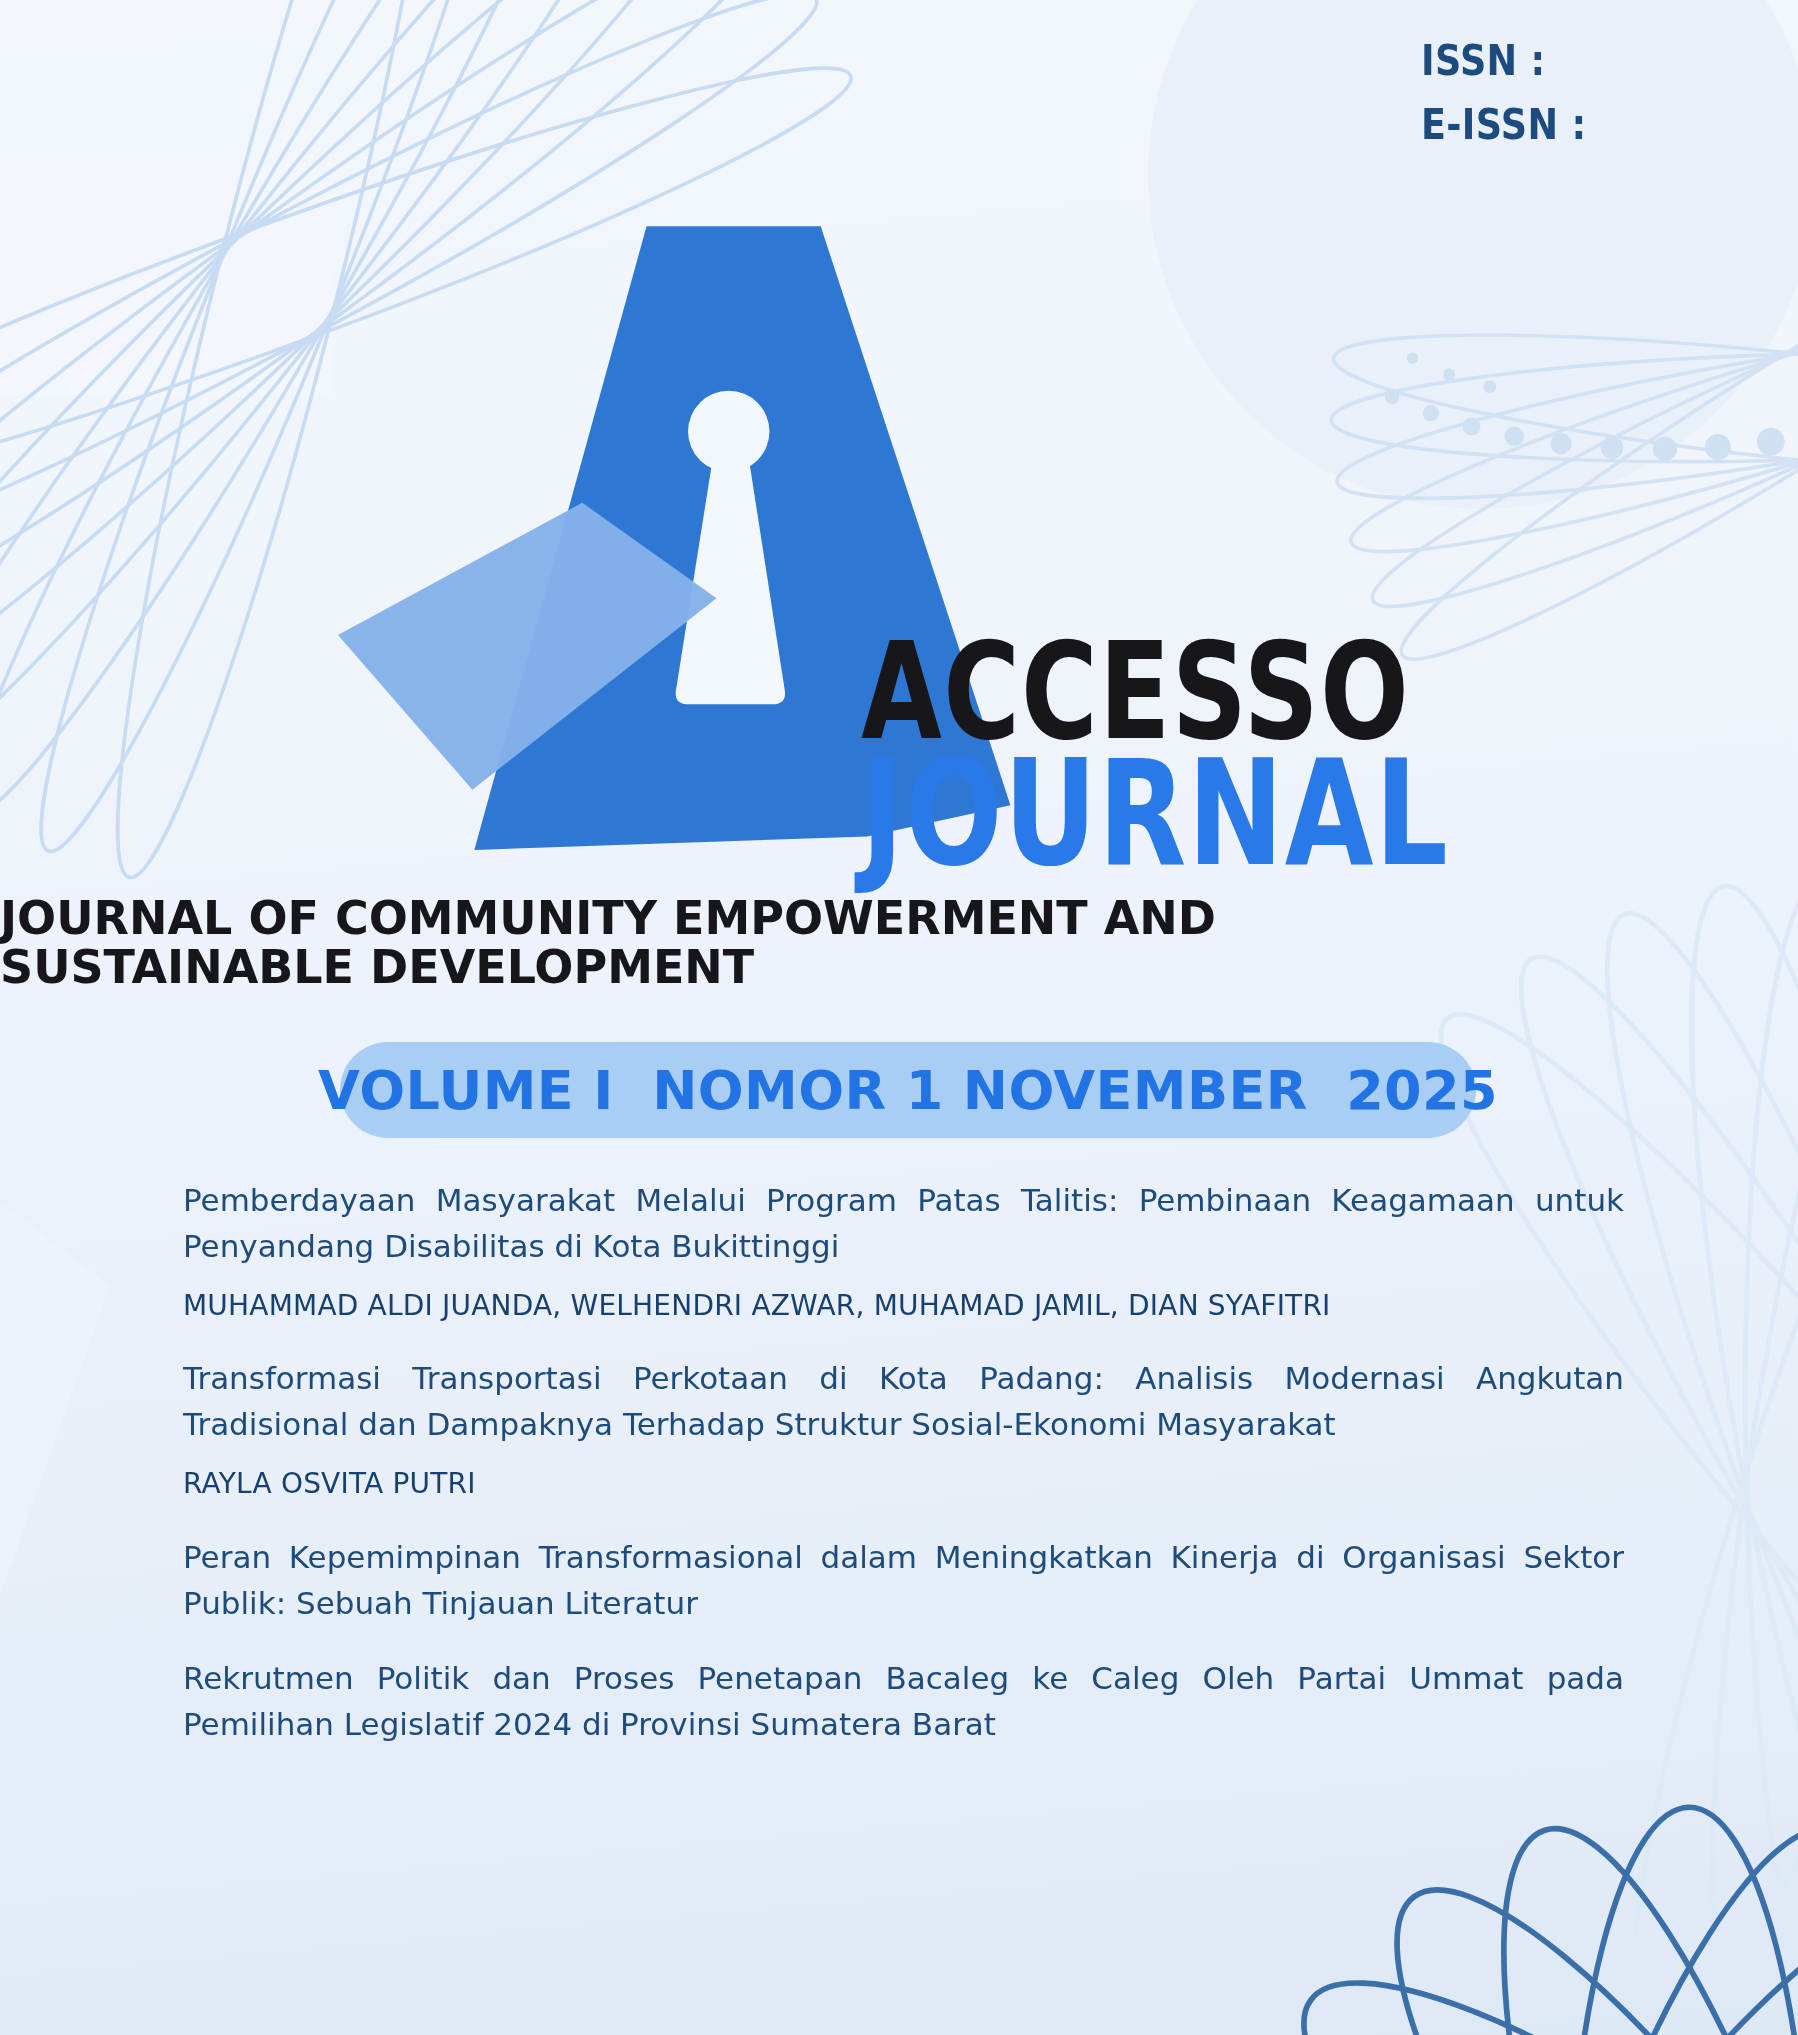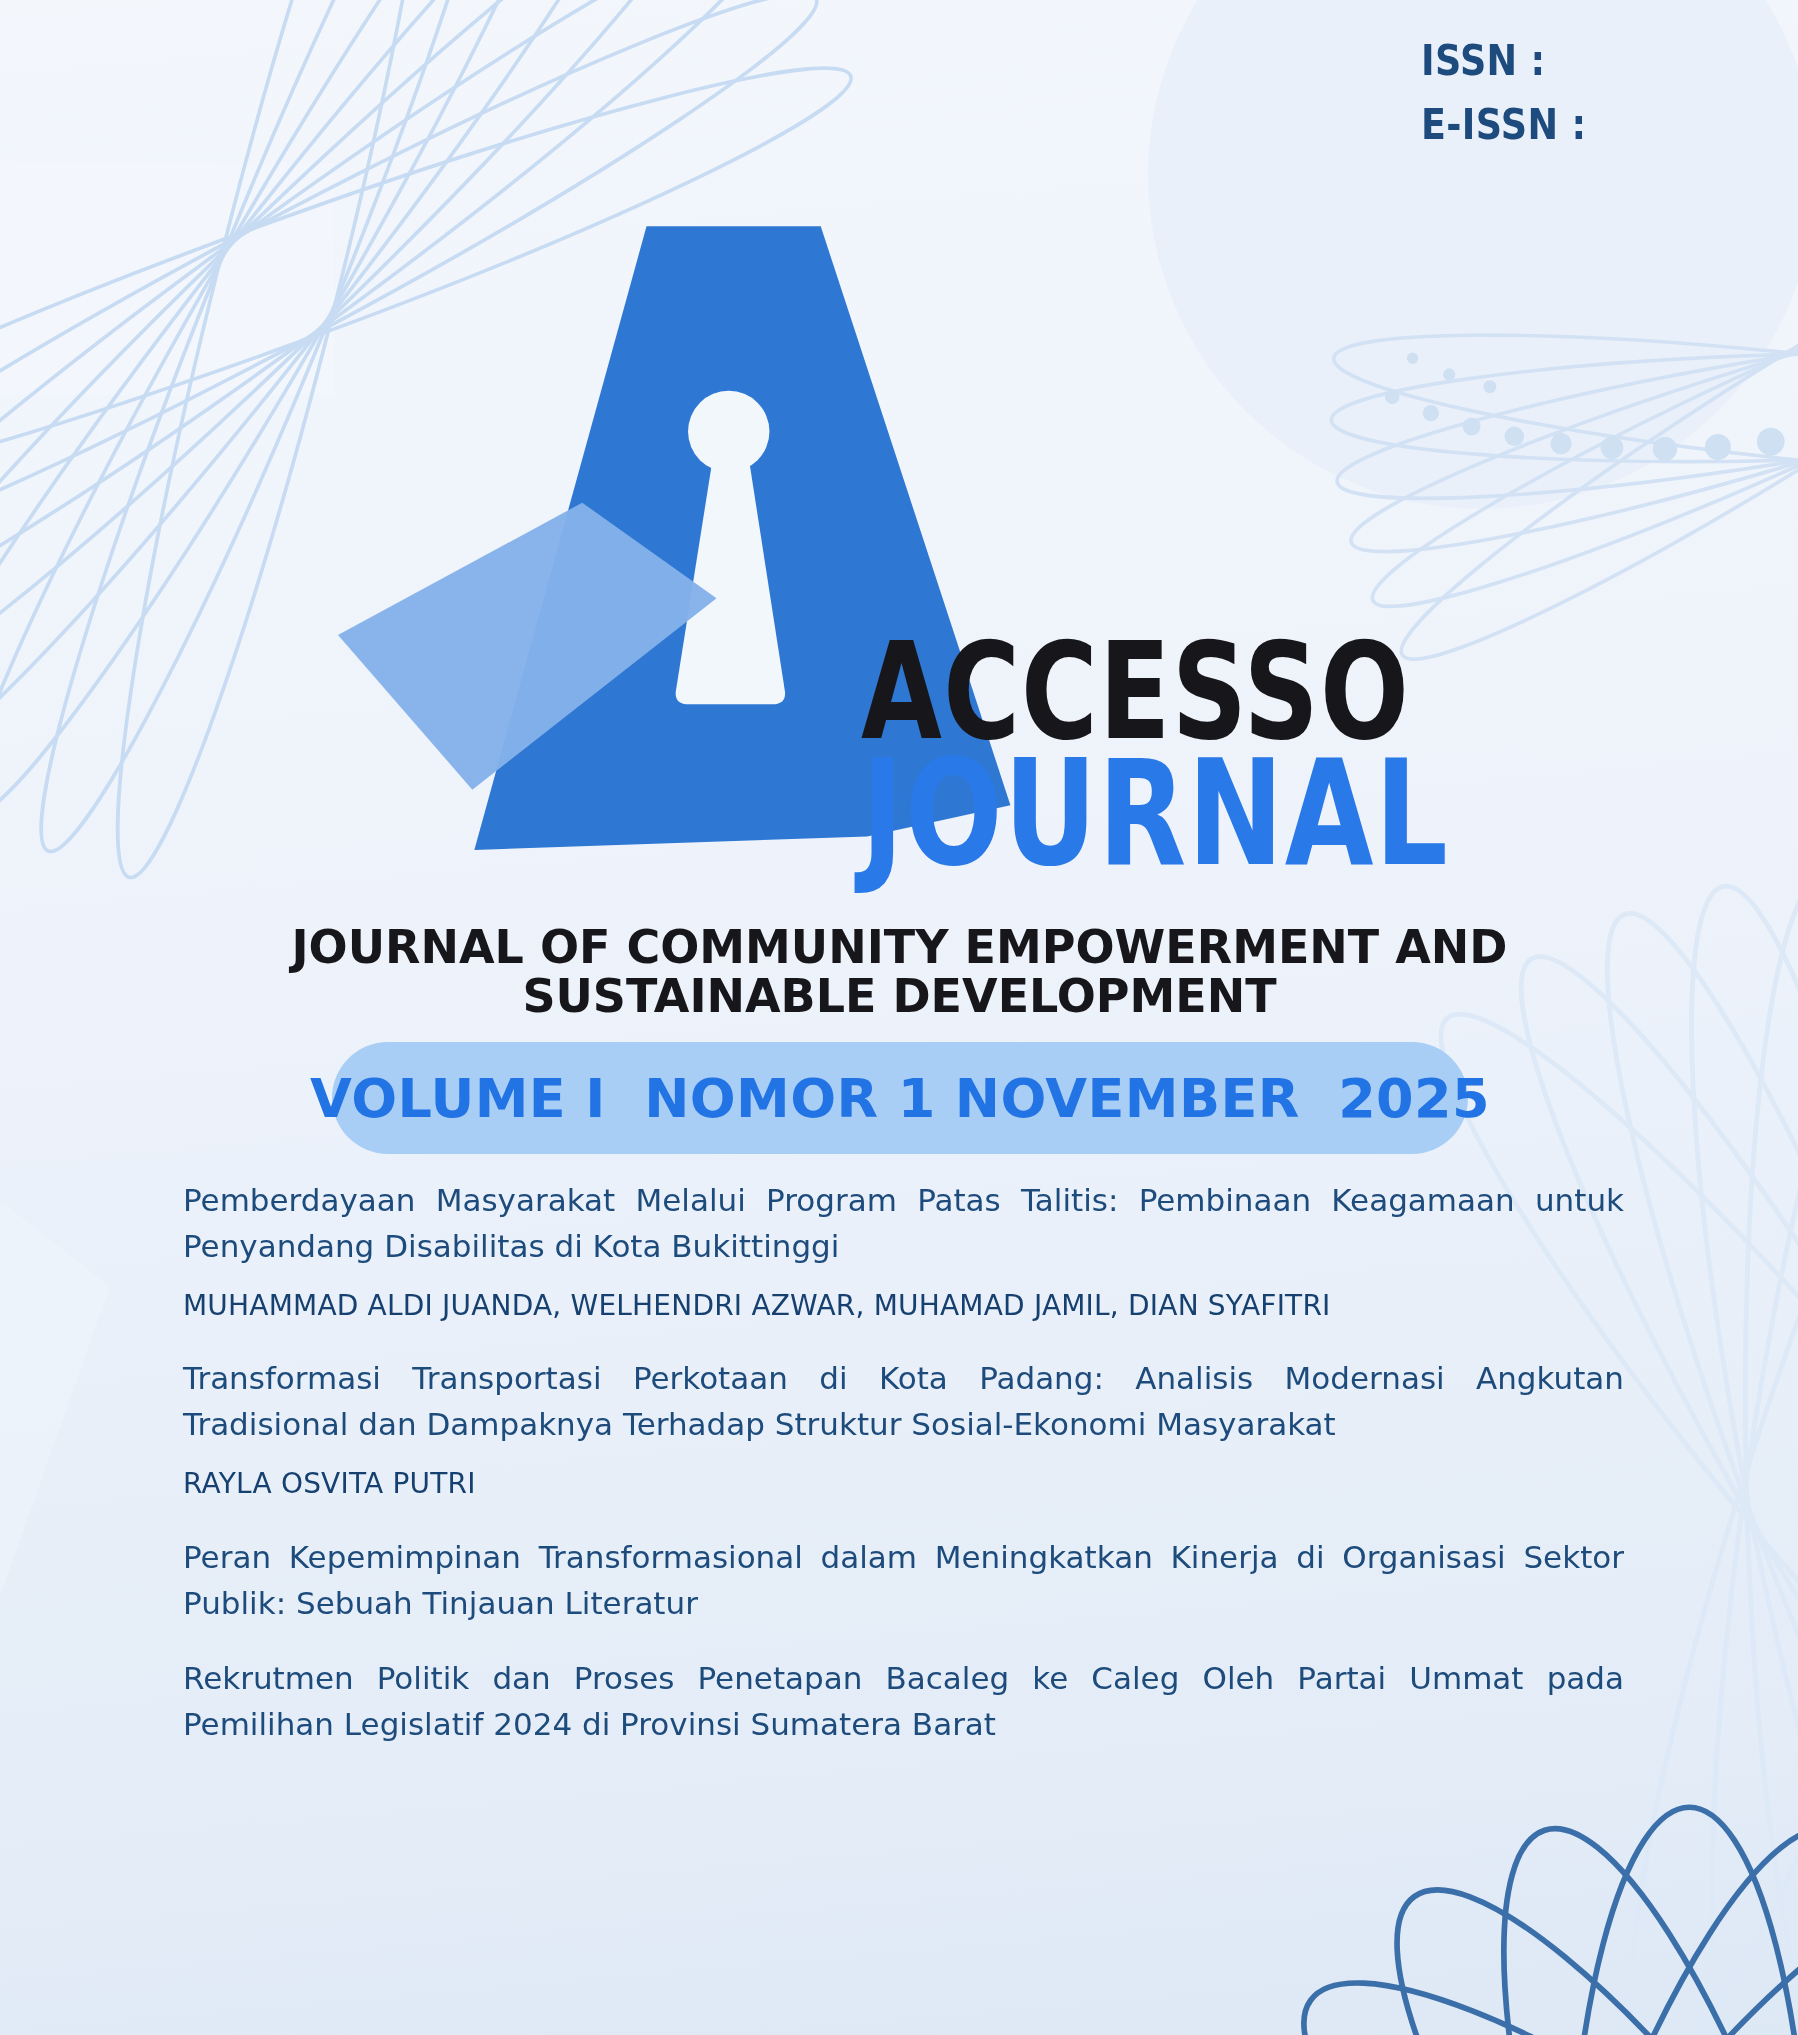--- a/index.html
+++ b/index.html
@@ -24,27 +24,26 @@
     color:#17171B;letter-spacing:1.6px;
     transform:scaleX(.78);transform-origin:left top;white-space:pre;
   }
   .wordmark-journal{
     left:861px;top:740px;
     font-size:147px;font-weight:800;line-height:1;
     color:#2A79E8;letter-spacing:1.6px;
     transform:scaleX(.78);transform-origin:left top;white-space:pre;
   }
   .subtitle{
-    left:0;right:0;top:923px;
-    text-align:center;
+    left:0;right:0;top:894px;
     font-size:46px;font-weight:800;line-height:1.07;
     color:#17171B;letter-spacing:0px;
   }
   .banner{
-    left:332px;top:1042px;width:1136px;height:112px;
+    left:340px;top:1042px;width:1136px;height:96px;
     background:#A8CEF6;border-radius:59px;
     display:flex;align-items:center;justify-content:center;
   }
   .banner-text{
     font-size:54px;font-weight:800;color:#2273E3;
     letter-spacing:0.4px;white-space:pre;
   }
   .articles{
     left:183px;top:1178px;width:1441px;
     display:flex;flex-direction:column;gap:30px;

